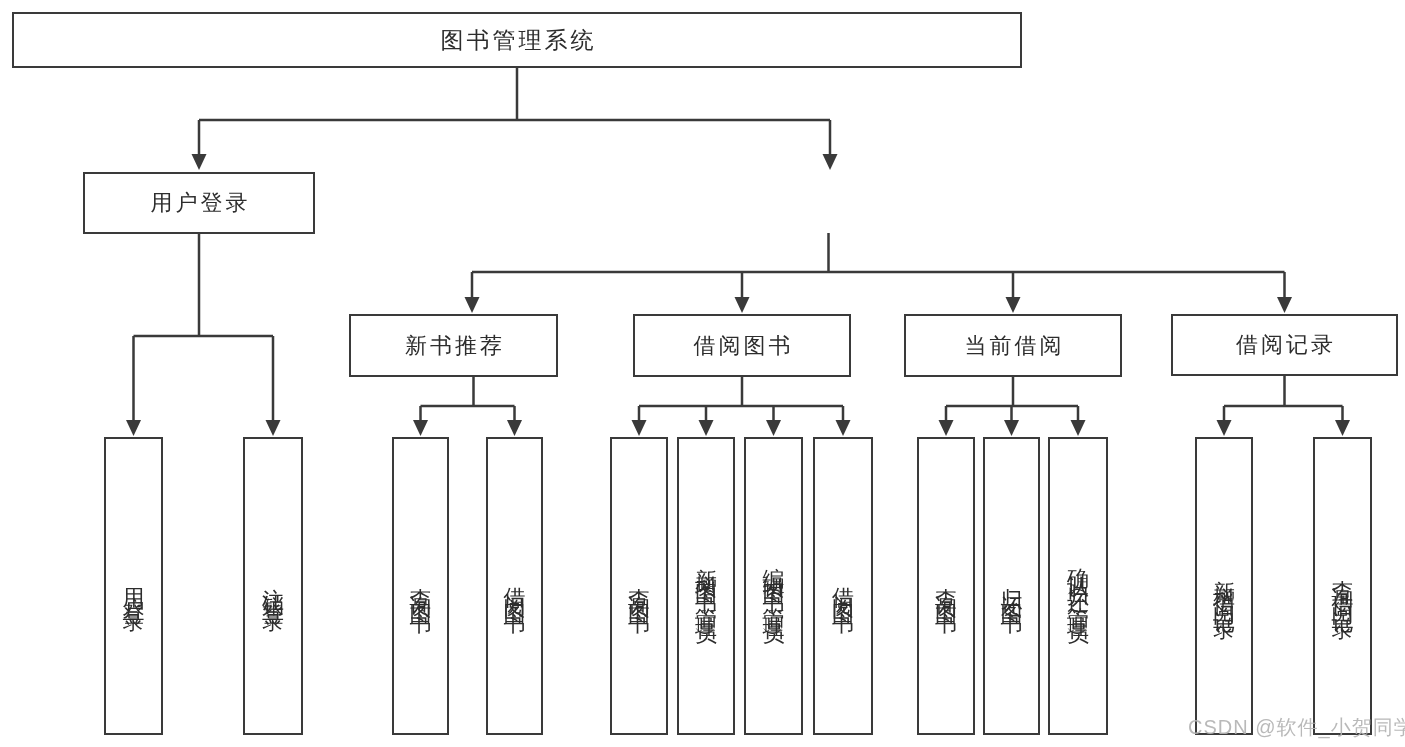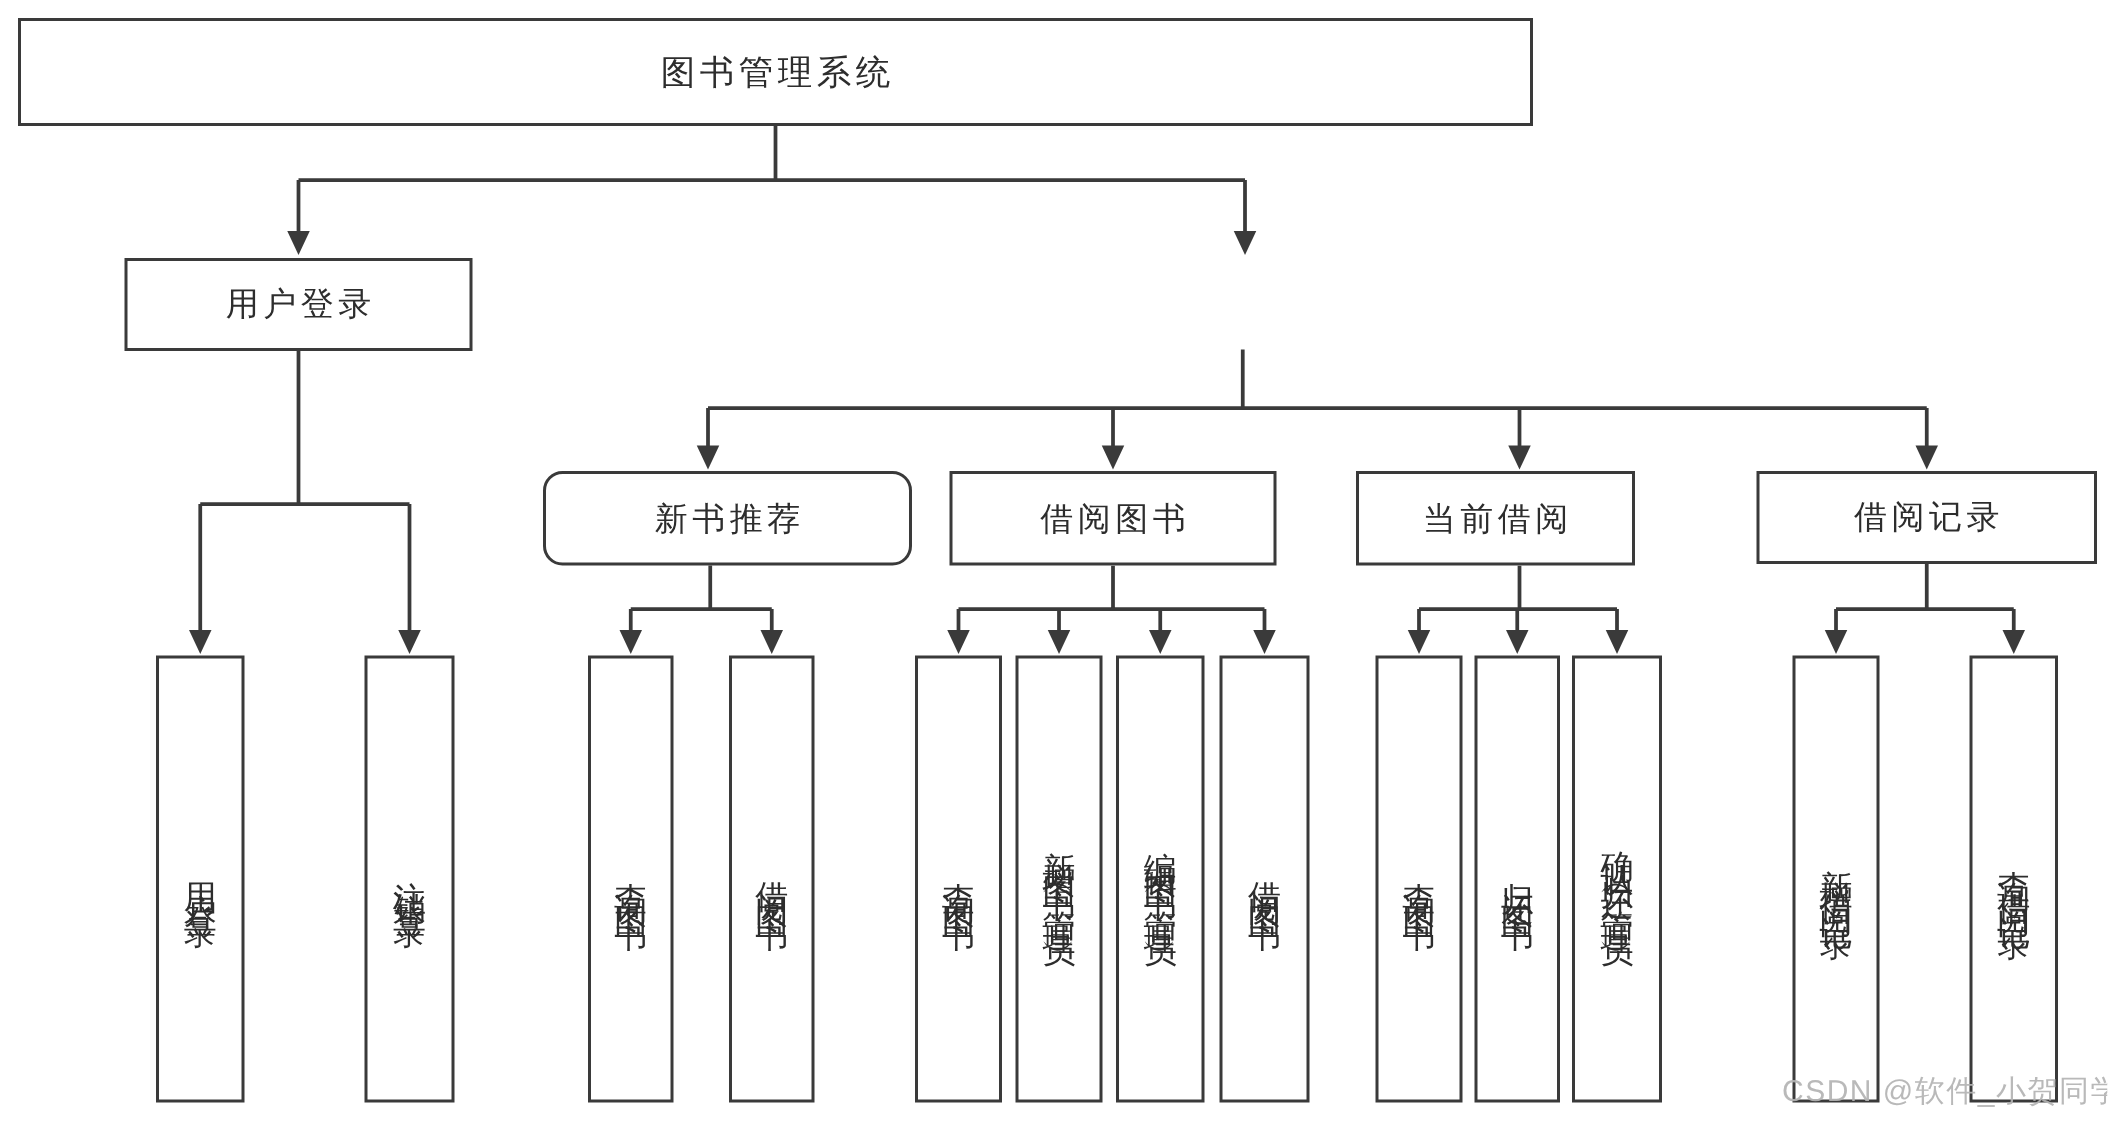--- a/index.html
+++ b/index.html
@@ -63,27 +63,27 @@
       <path d="M773.5 436 L766 420 L781 420 Z"></path>
       <path d="M843 436 L835.5 420 L850.5 420 Z"></path>
       <path d="M946 436 L938.5 420 L953.5 420 Z"></path>
       <path d="M1011.5 436 L1004 420 L1019 420 Z"></path>
       <path d="M1078 436 L1070.5 420 L1085.5 420 Z"></path>
       <path d="M1224 436 L1216.5 420 L1231.5 420 Z"></path>
       <path d="M1342.5 436 L1335 420 L1350 420 Z"></path>
     </g>
   </svg>
 
-  <div class="node h-node root-node" style="left:12px;top:12px;width:1010px;height:72px;">图书管理系统</div>
+  <div class="node h-node root-node" style="left:12px;top:12px;width:1010px;height:56px;">图书管理系统</div>
 
   <div class="node h-node" style="left:83px;top:172px;width:232px;height:62px;">用户登录</div>
 
-  <div class="node h-node" style="left:362px;top:314px;width:246px;height:63px;border-radius:13px;">新书推荐</div>
+  <div class="node h-node" style="left:349px;top:314px;width:209px;height:63px;">新书推荐</div>
   <div class="node h-node" style="left:633px;top:314px;width:218px;height:63px;">借阅图书</div>
-  <div class="node h-node" style="left:904px;top:314px;width:186px;height:63px;font-family:Liberation Mono, monospace;">当前借阅</div>
+  <div class="node h-node" style="left:904px;top:314px;width:218px;height:63px;font-family:Liberation Mono, monospace;">当前借阅</div>
   <div class="node h-node" style="left:1171px;top:314px;width:227px;height:62px;">借阅记录</div>
 
   <div class="node leaf" style="left:104px;top:437px;width:59px;height:298px;">用户登录</div>
   <div class="node leaf" style="left:243px;top:437px;width:60px;height:298px;">注销登录</div>
 
   <div class="node leaf" style="left:392px;top:437px;width:57px;height:298px;">查询图书</div>
   <div class="node leaf" style="left:486px;top:437px;width:57px;height:298px;">借阅图书</div>
 
   <div class="node leaf" style="left:610px;top:437px;width:58px;height:298px;">查询图书</div>
   <div class="node leaf" style="left:677px;top:437px;width:58px;height:298px;">新增图书（管理员）</div>

